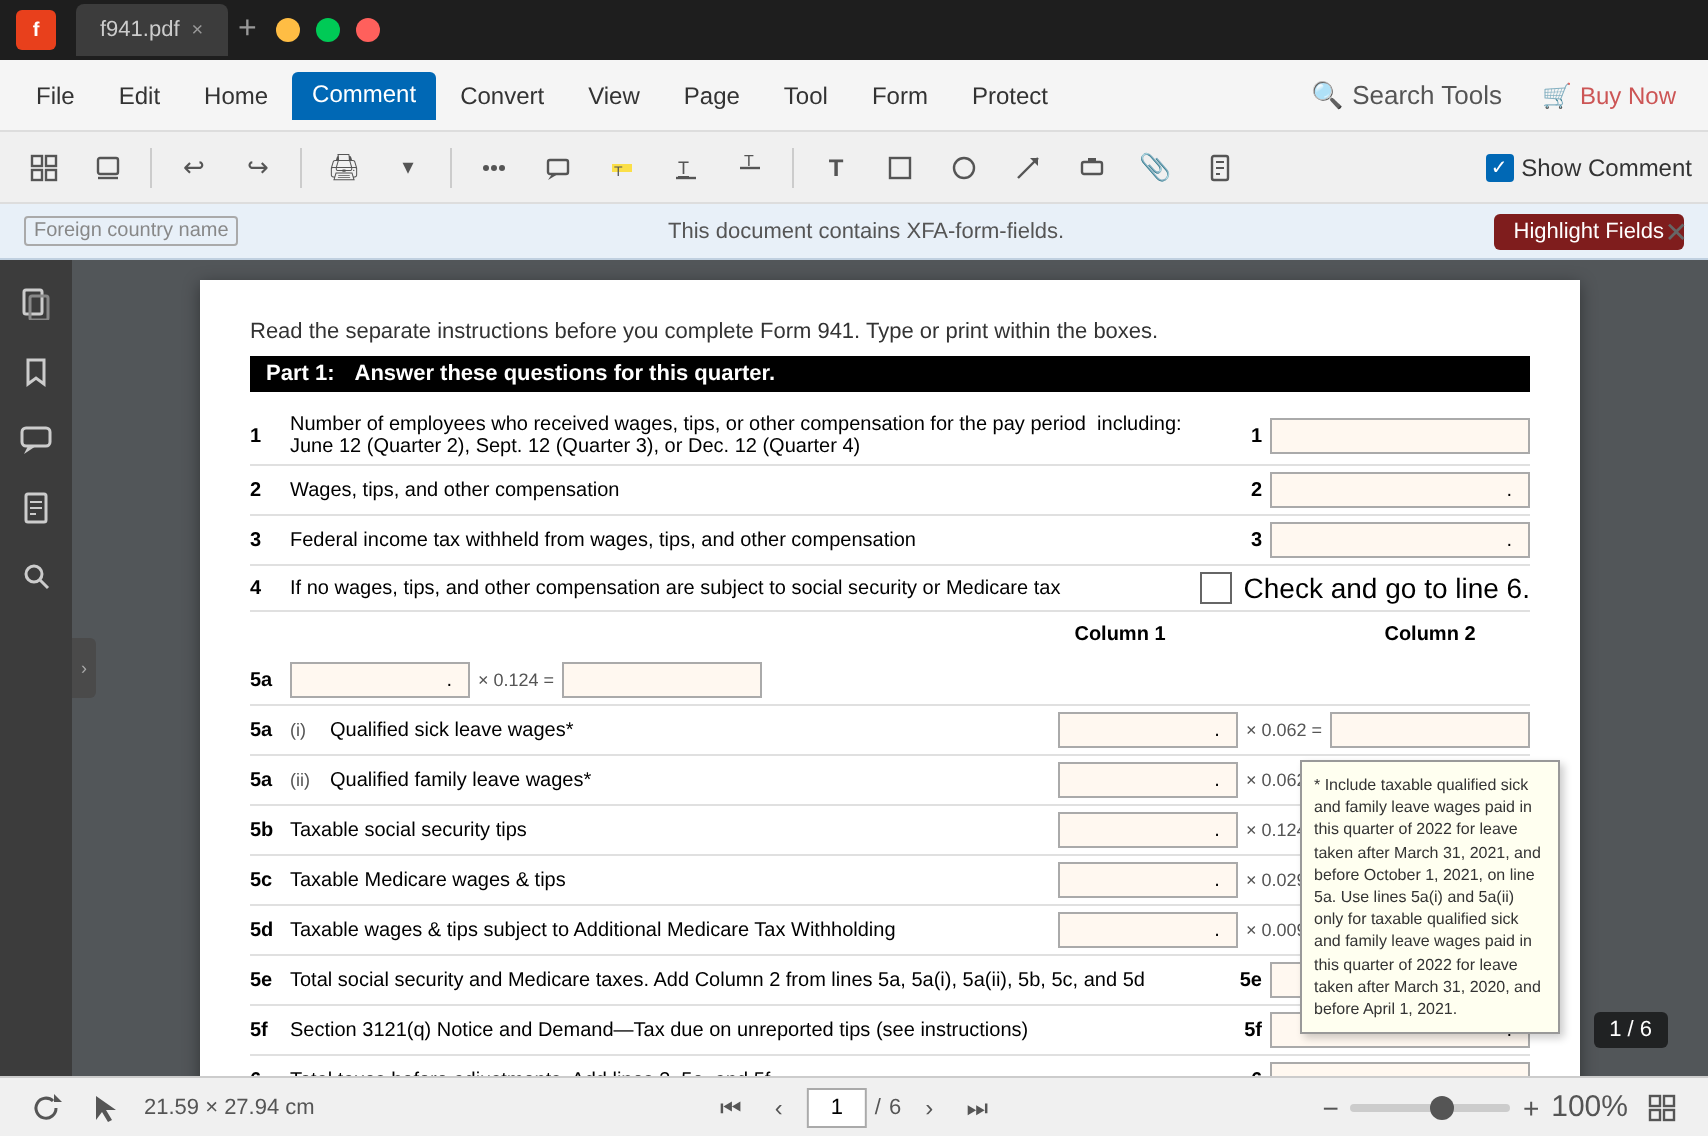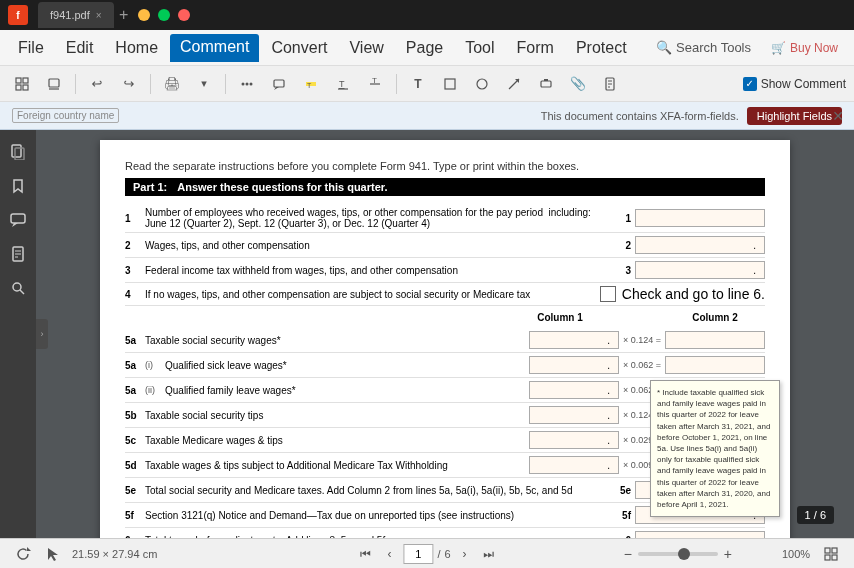--- a/index.html
+++ b/index.html
@@ -30,21 +30,21 @@
     
     .menu-bar {
       height: 36px;
       background: #f5f5f5;
       display: flex;
       align-items: center;
       padding: 0 8px;
       border-bottom: 1px solid #ddd;
       gap: 2px;
     }
-    .menu-item { padding: 4px 10px; font-size: 16px; color: #333; cursor: pointer; border-radius: 3px; }
+    .menu-item { padding: 4px 10px; font-size: 12px; color: #333; cursor: pointer; border-radius: 3px; }
     .menu-item.active { background: #0068b5; color: white; border-bottom: 2px solid #0068b5; border-radius: 3px 3px 0 0; }
     .search-tools-btn { margin-left: auto; display: flex; align-items: center; gap: 4px; padding: 4px 10px; color: #555; font-size: 13px; cursor: pointer; }
 
     
     .toolbar {
       height: 36px;
       background: #f0f0f0;
       display: flex;
       align-items: center;
       padding: 0 8px;
@@ -59,21 +59,21 @@
     
     .notification-bar {
       height: 28px;
       background: #e8f0f8;
       display: flex;
       align-items: center;
       padding: 0 12px;
       border-bottom: 1px solid #c0d0e0;
       position: relative;
     }
-    .xfa-notice { font-size: 11px; color: #555; flex: 1; text-align: right; }
+    .xfa-notice { font-size: 11px; color: #555; flex: 1; text-align: center; }
     .highlight-fields-btn {
       background: #7f1d1d;
       color: white;
       border: none;
       padding: 3px 10px;
       border-radius: 3px;
       font-size: 11px;
       cursor: pointer;
       margin-left: 8px;
     }
@@ -407,21 +407,20 @@
       <div class="form-row" style="border-bottom:none;">
         <div class="row-num"></div>
         <div class="row-label"></div>
         <div style="width:90px;text-align:center;font-weight:bold;font-size:10px;">Column 1</div>
         <div style="width:60px;"></div>
         <div style="width:100px;text-align:center;font-weight:bold;font-size:10px;">Column 2</div>
       </div>
 
       <div class="form-row">
         <div class="row-num">5a</div>
-        <div class="row-label">Taxable social security wages*</div>
         <div class="col-input">
           <span style="float:right;padding-right:4px;font-size:10px;">.</span>
         </div>
         <span style="font-size:9px;color:#555;padding:0 4px;">× 0.124 =</span>
         <div class="col2-input"></div>
       </div>
 
       <div class="form-row">
         <div class="row-num">5a</div>
         <div style="width:20px;font-size:9px;color:#555;flex-shrink:0;">(i)</div>
@@ -536,21 +535,21 @@
     <div class="nav-btn">›</div>
     <div class="nav-btn">⏭</div>
   </div>
 
   <div class="status-right">
     <span class="zoom-btn">−</span>
     <div class="zoom-slider">
       <div class="zoom-thumb"></div>
     </div>
     <span class="zoom-btn">+</span>
-    <span style="font-size:11px;color:#555;min-width:36px;text-align:center;margin-left:40px;">100%</span>
+    <span style="font-size:15px;color:#555;min-width:36px;text-align:center;">100%</span>
     <div style="width:22px;height:22px;display:flex;align-items:center;justify-content:center;cursor:pointer;">
       <svg width="14" height="14" viewBox="0 0 14 14">
           <rect x="1" y="1" width="5" height="5" fill="none" stroke="#555" stroke-width="1.2"></rect>
           <rect x="8" y="1" width="5" height="5" fill="none" stroke="#555" stroke-width="1.2"></rect>
           <rect x="1" y="8" width="5" height="5" fill="none" stroke="#555" stroke-width="1.2"></rect>
           <rect x="8" y="8" width="5" height="5" fill="none" stroke="#555" stroke-width="1.2"></rect>
         </svg>
     </div>
   </div>
 </div>

